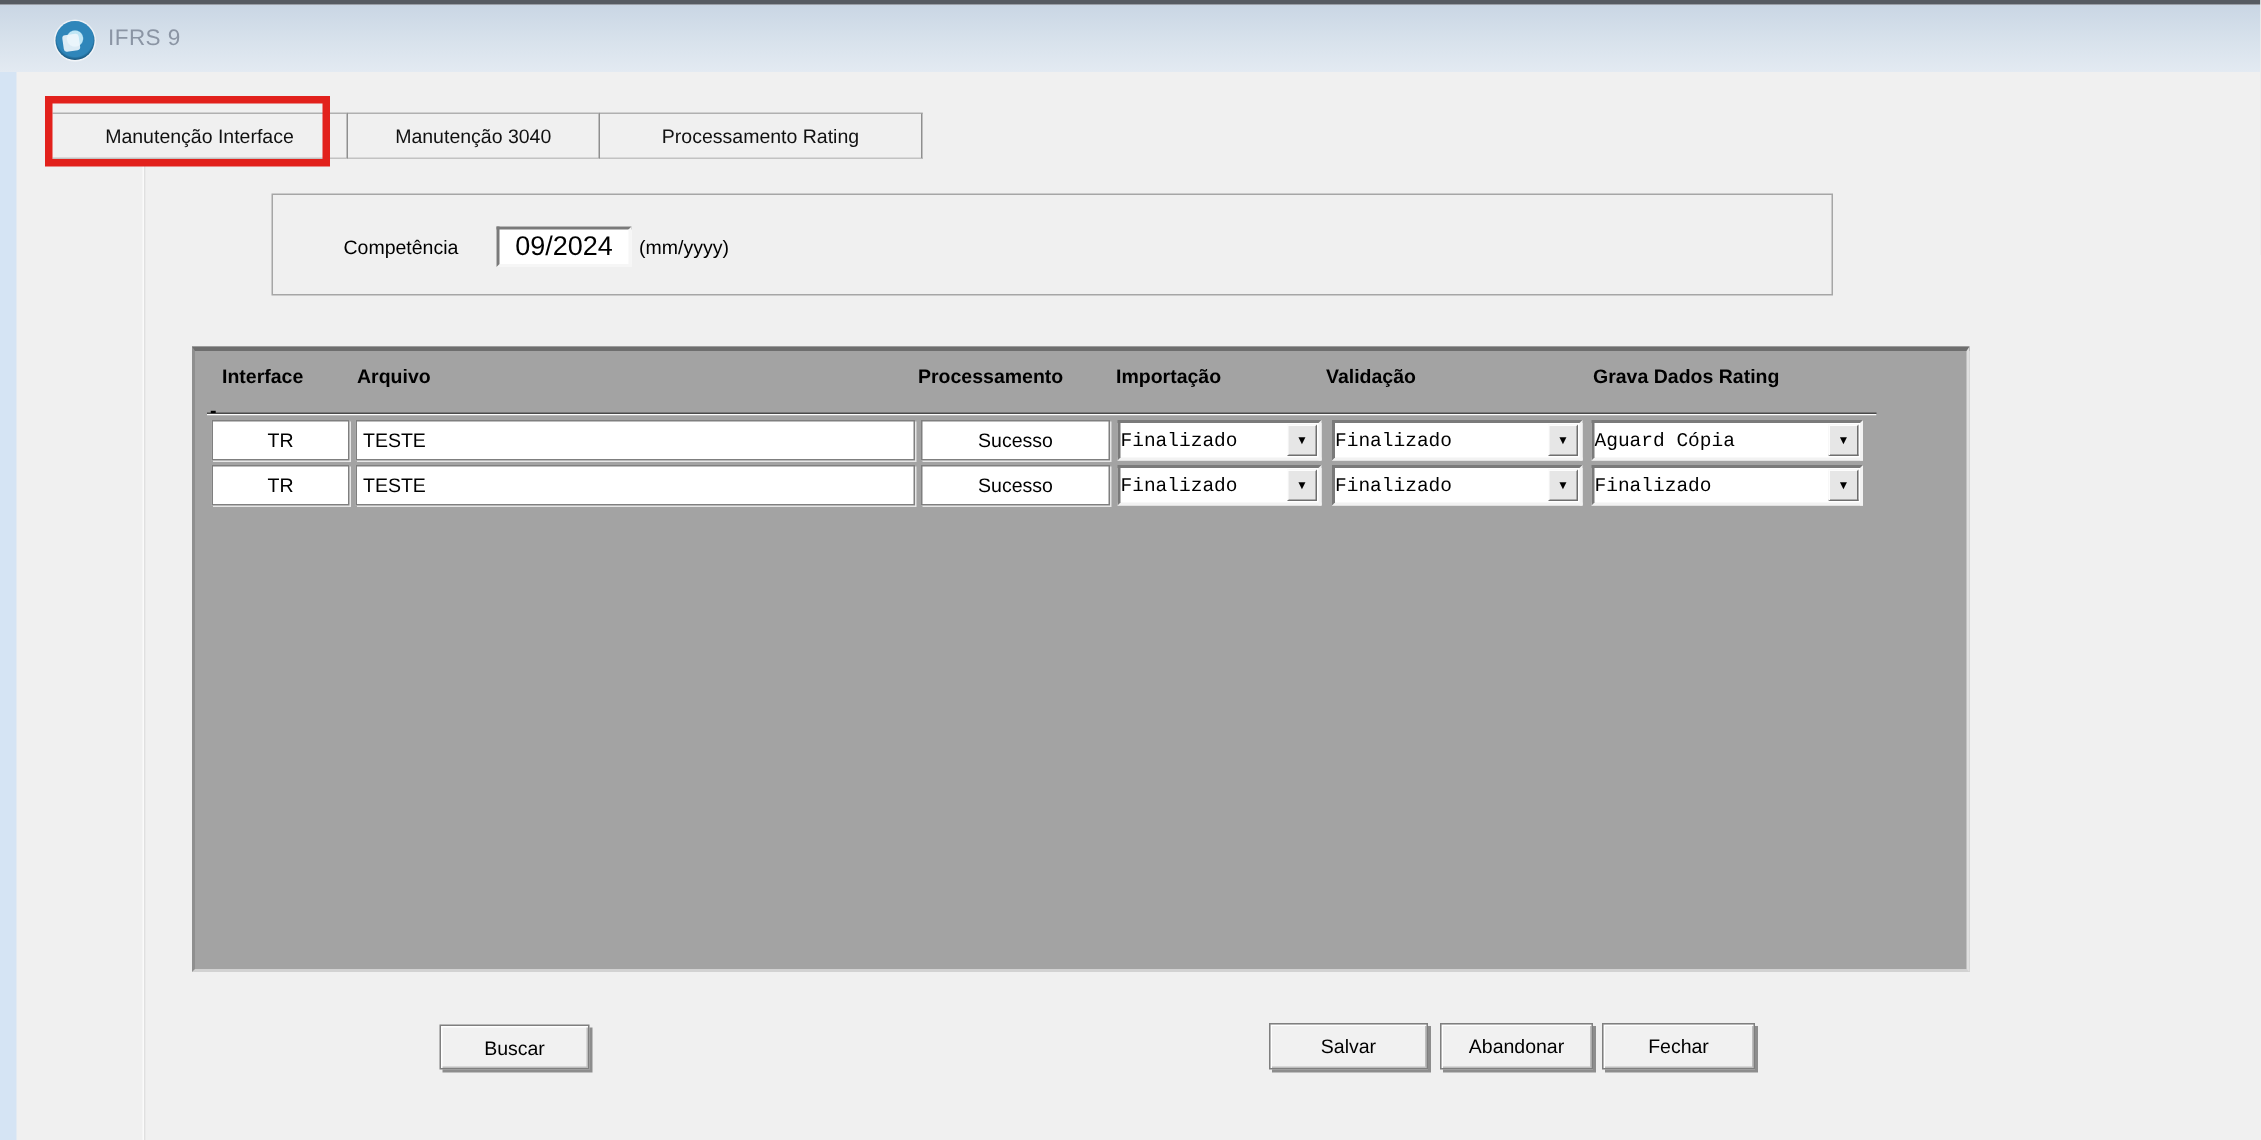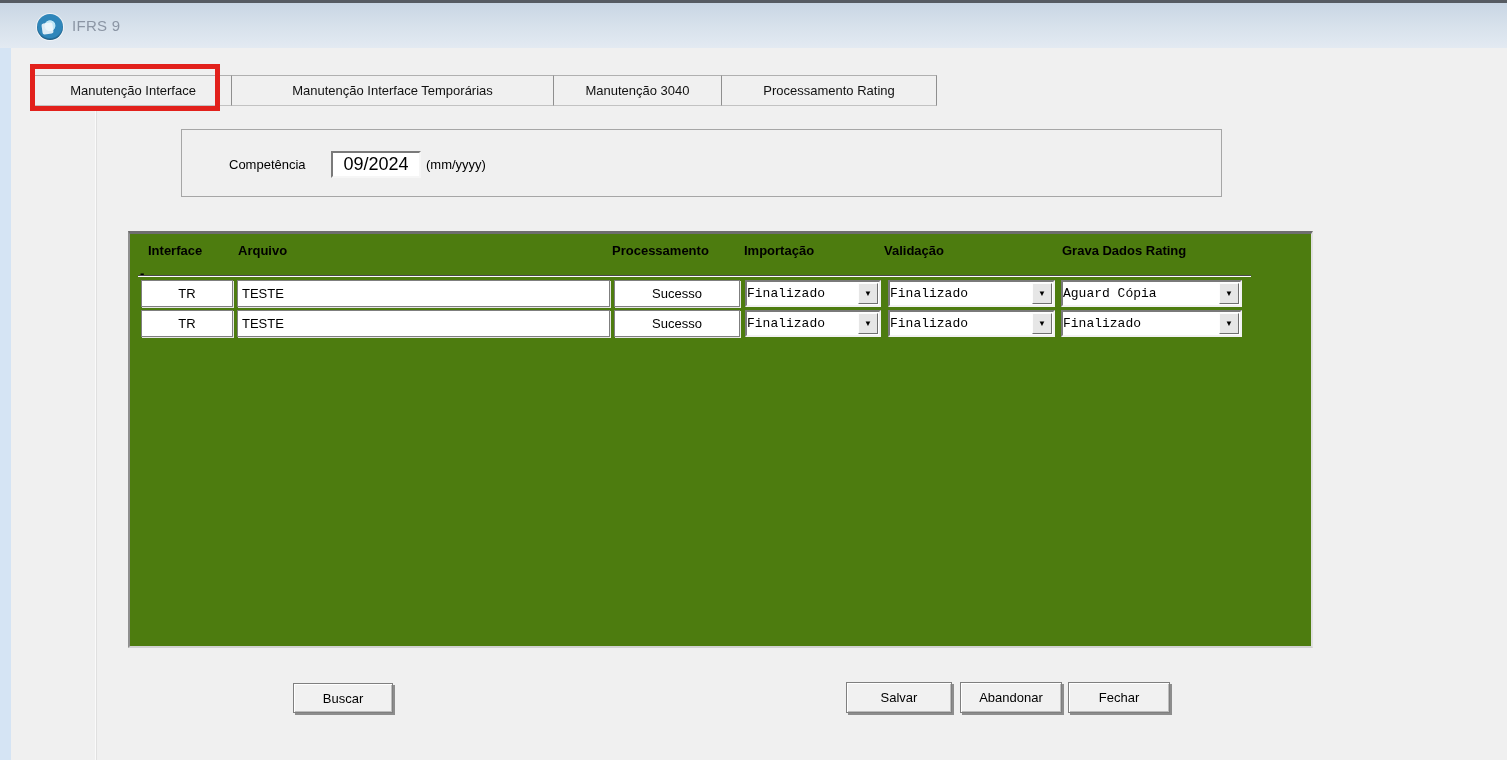--- a/index.html
+++ b/index.html
@@ -71,21 +71,21 @@
   .comp-input {
     position:absolute; left:149px; top:21px; width:90px; height:27px;
     background:#fff; border:2px solid; border-color:#7a7a7a #f6f6f6 #f6f6f6 #7a7a7a;
     text-align:center; font-size:18px; font-family:"Liberation Sans", sans-serif;
   }
   .comp-hint { position:absolute; left:244px; top:27px; }
 
   
   .table-panel {
     position:absolute; left:128px; top:231px; width:1185px; height:417px;
-    background:#4d7c0f;
+    background:#a3a3a3;
     border-top:3px solid #6e6e6e; border-left:2px solid #8f8f8f;
     border-right:2px solid #e0e0e0; border-bottom:2px solid #d2d2d2;
   }
   .col-head { position:absolute; top:9px; font-weight:bold; white-space:nowrap; }
   .ch-interface { left:18px; }  .ch-arquivo { left:108px; }
   .ch-processamento { left:482px; } .ch-importacao { left:614px; }
   .ch-validacao { left:754px; } .ch-grava { left:932px; }
   .head-rule {
     position:absolute; left:8px; top:41px; width:1113px; height:2px;
     background:#4a4a4a; border-bottom:1px solid #fdfdfd;
@@ -142,21 +142,20 @@
         <div class="core"></div>
       </div>
     <div class="window-title">IFRS 9</div>
   </div>
 
   <div class="left-strip"></div>
   <div class="page-divider"></div>
 
   <div class="tabstrip">
     <div class="tab t2">Manutenção Interface</div>
-    <div class="tab t3">Manutenção Interface Temporárias</div>
     <div class="tab t4">Manutenção 3040</div>
     <div class="tab t5">Processamento Rating</div>
   </div>
   <div class="annotation-box"></div>
 
   <div class="groupbox">
     <span class="comp-label">Competência</span>
     <input class="comp-input" value="09/2024" style="">
     <span class="comp-hint">(mm/yyyy)</span>
   </div>

